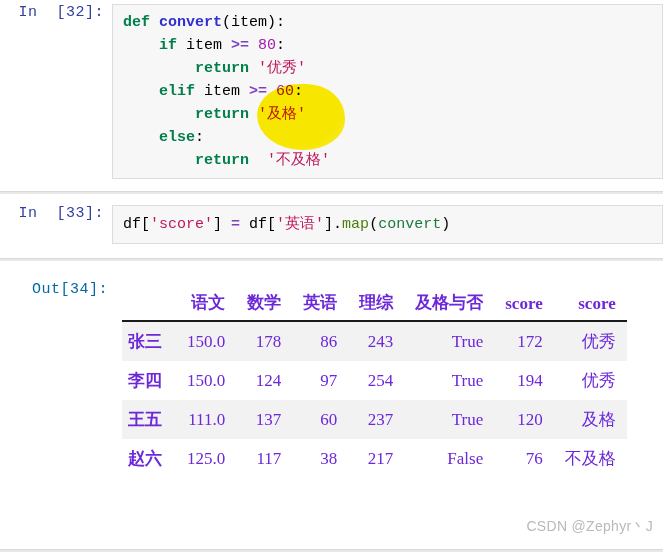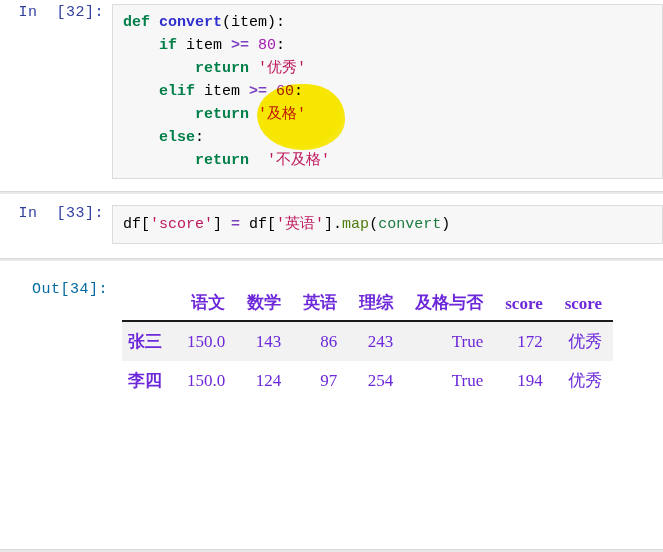--- a/index.html
+++ b/index.html
@@ -196,39 +196,60 @@
               <th>理综</th>
               <th>及格与否</th>
               <th>score</th>
               <th>score</th>
             </tr>
         </thead>
         <tbody>
             <tr class="odd">
               <th class="rowhead">张三</th>
               <td>150.0</td>
-              <td>143</td>
+              <td>178</td>
               <td>86</td>
               <td>243</td>
               <td>True</td>
               <td>172</td>
               <td>优秀</td>
             </tr>
             <tr class="even">
               <th class="rowhead">李四</th>
               <td>150.0</td>
               <td>124</td>
               <td>97</td>
               <td>254</td>
               <td>True</td>
               <td>194</td>
               <td>优秀</td>
             </tr>
+            <tr class="odd">
+              <th class="rowhead">王五</th>
+              <td>111.0</td>
+              <td>137</td>
+              <td>60</td>
+              <td>237</td>
+              <td>True</td>
+              <td>120</td>
+              <td>及格</td>
+            </tr>
+            <tr class="even">
+              <th class="rowhead">赵六</th>
+              <td>125.0</td>
+              <td>117</td>
+              <td>38</td>
+              <td>217</td>
+              <td>False</td>
+              <td>76</td>
+              <td>不及格</td>
+            </tr>
           </tbody>
       </table>
     </div>
   </div>
 
   <div class="highlighter"></div>
 
+  <div class="watermark">CSDN @Zephyr丶J</div>
 
   <div class="bottom-rule"></div>
 </div>
 
 </body></html>

